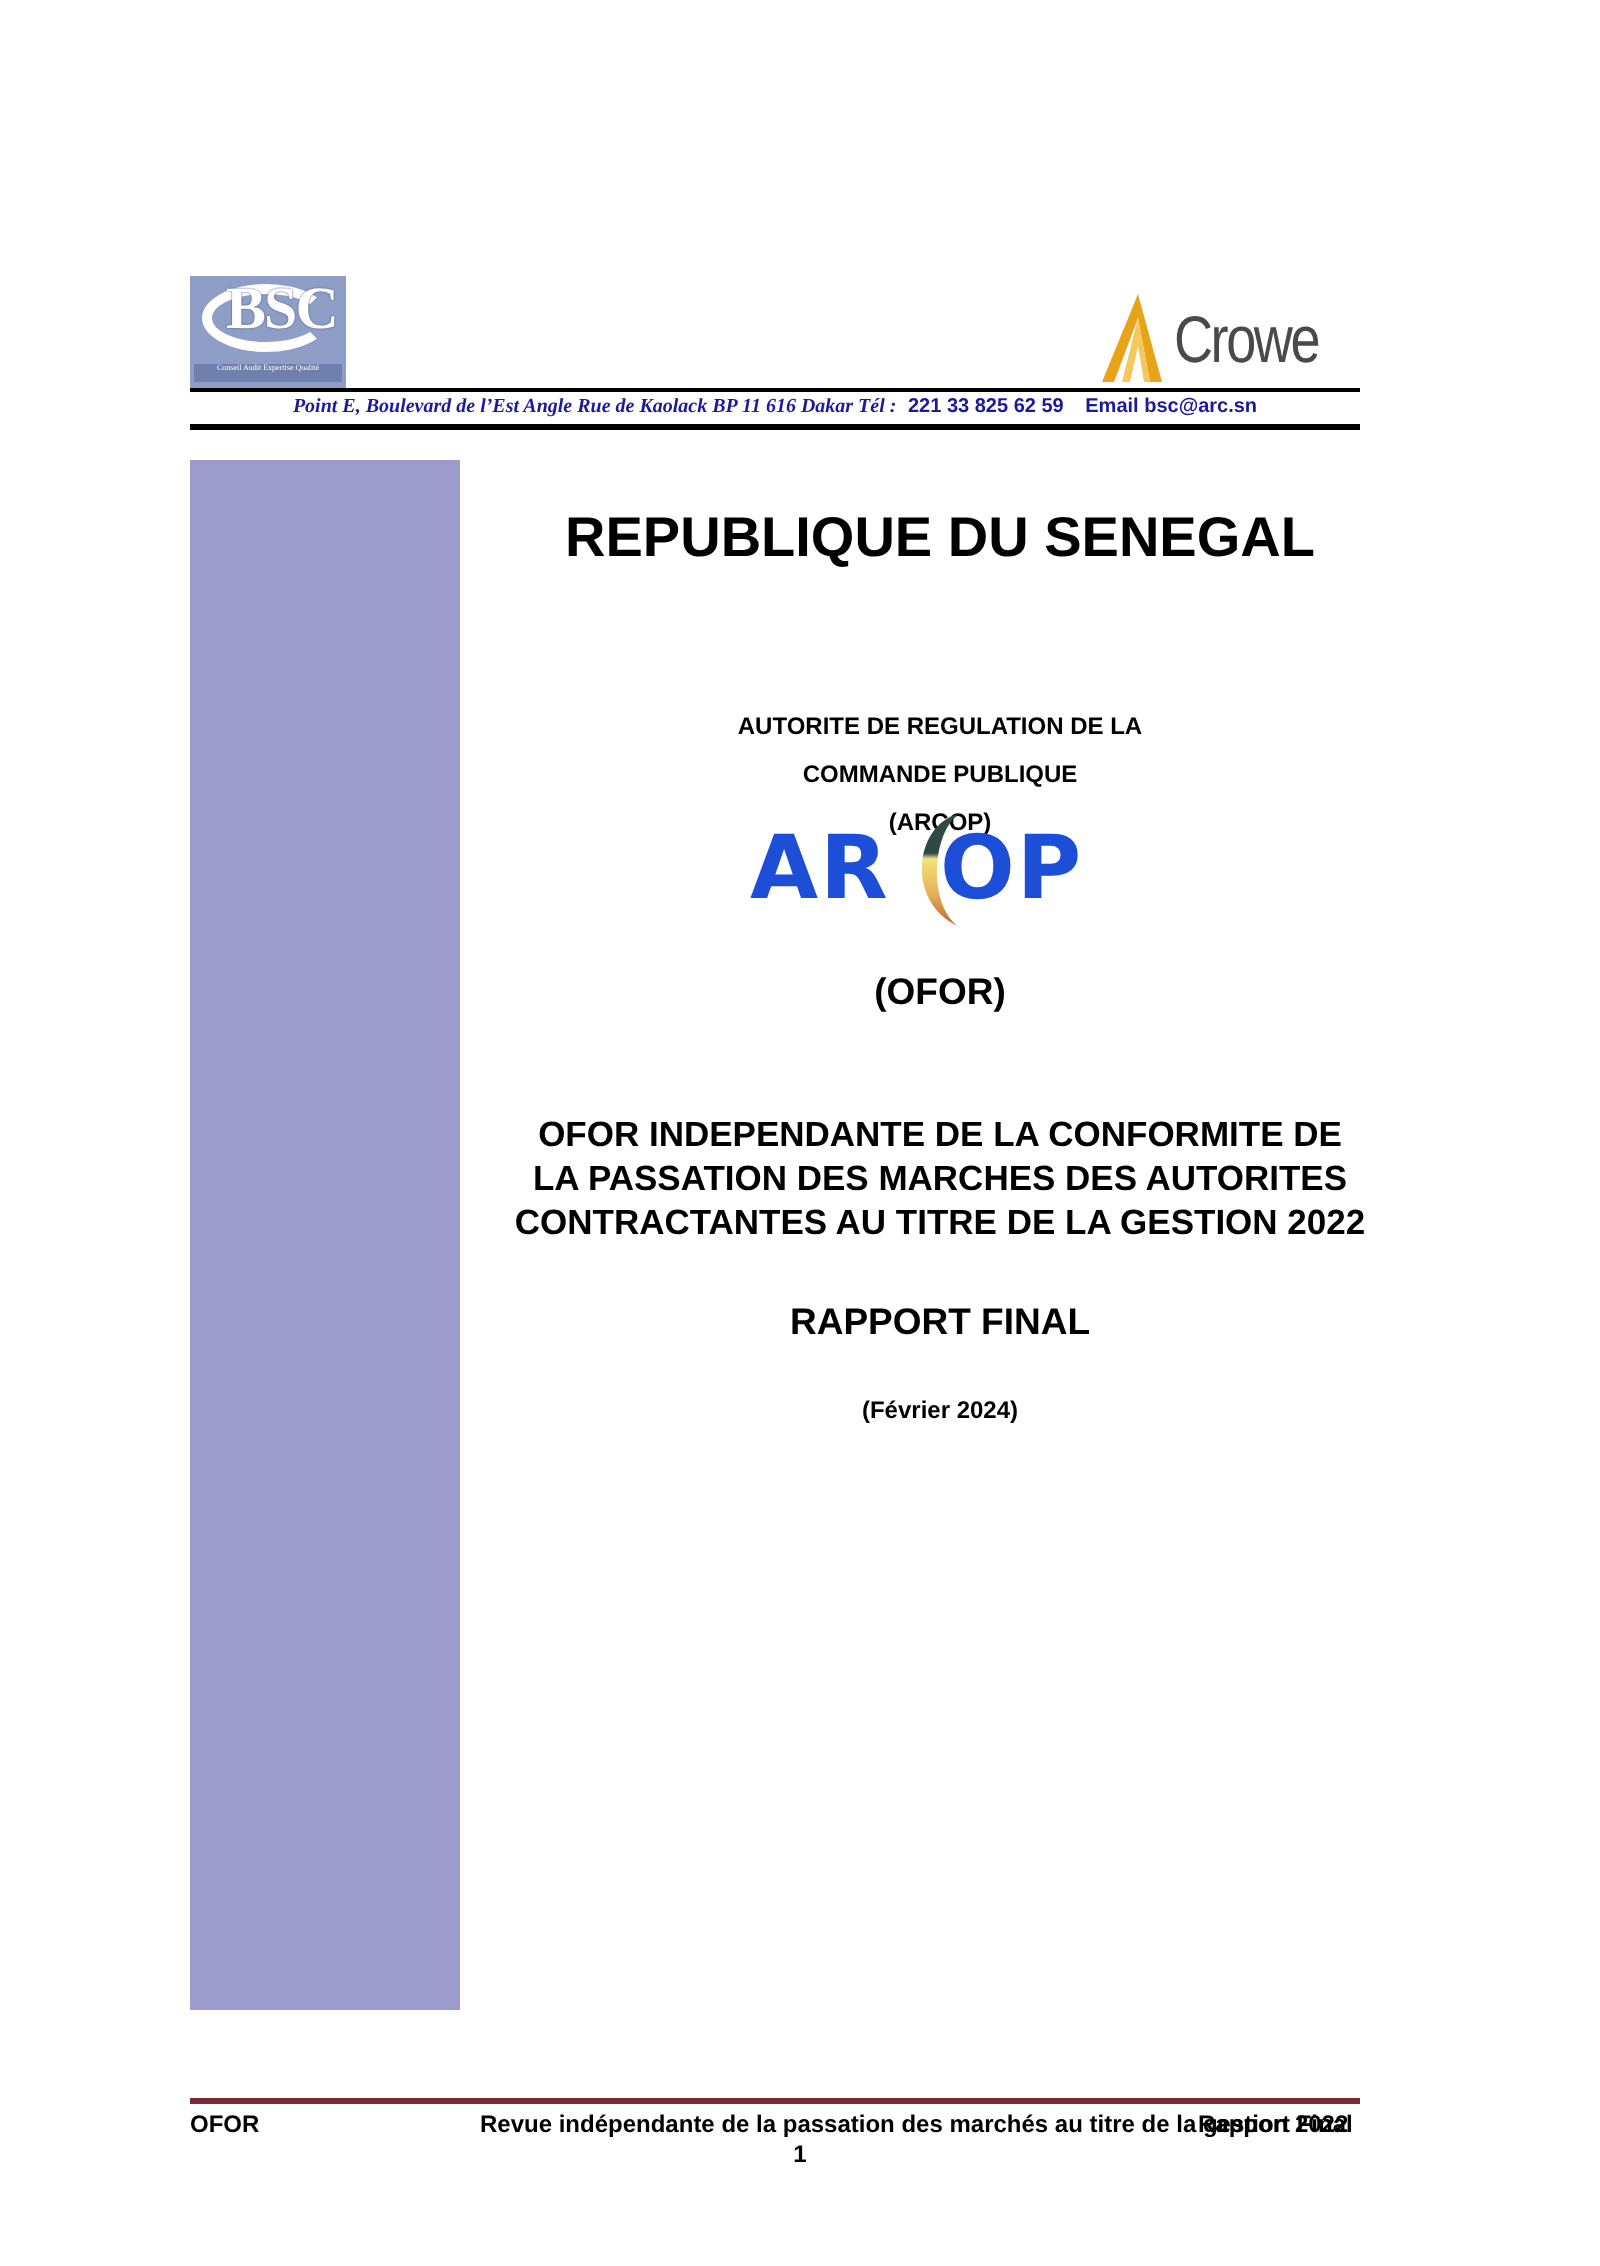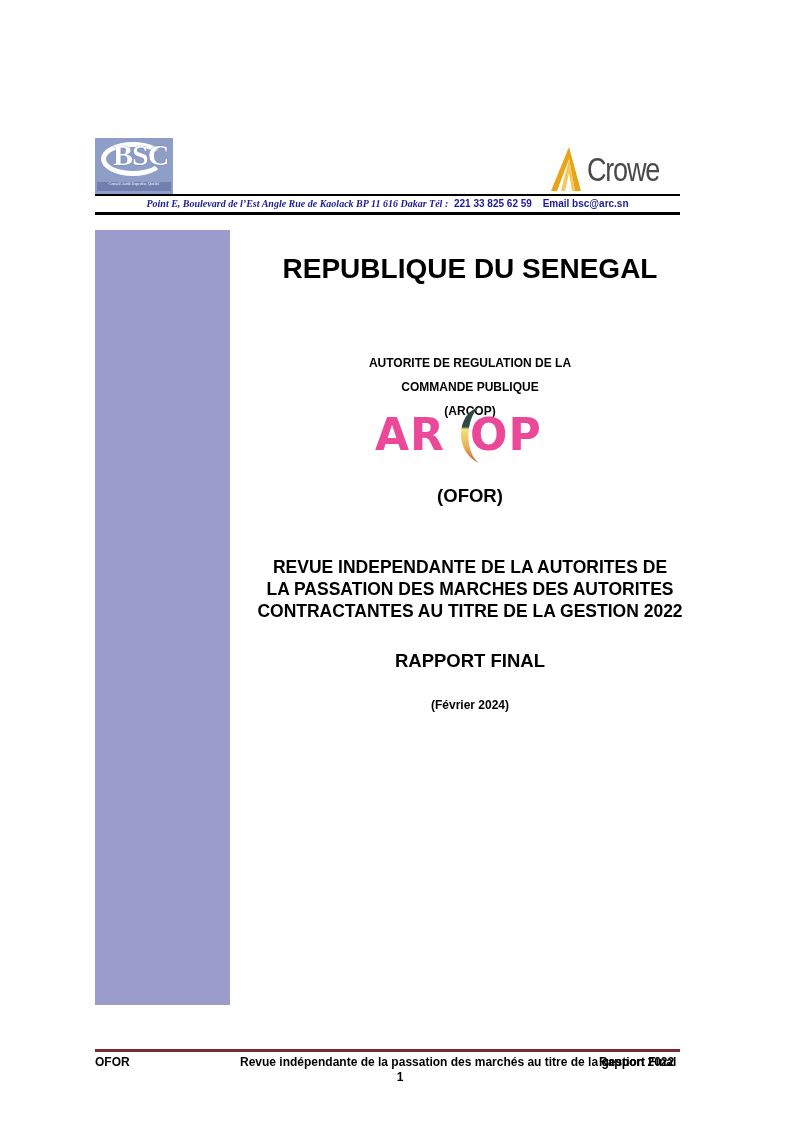--- a/index.html
+++ b/index.html
@@ -39,21 +39,21 @@
   .title-block { position: absolute; left: 230px; width: 480px; text-align: center; font-weight: bold; }
   .t-republic { top: 253px; font-size: 28px; }
   .t-arcop-name { top: 315px; font-size: 12px; line-height: 24px; margin-top: 36px; }
   .t-ofor-name { top: 484px; font-size: 18.5px; line-height: 24px; }
   .t-revue { top: 556px; font-size: 17.5px; line-height: 22px; }
   .t-rapport { top: 650px; font-size: 18.5px; }
   .t-date { top: 698px; font-size: 12px; }
 
   
   .arcop-logo { position: absolute; left: 375px; top: 405px; width: 175px; height: 60px; }
-  .arcop-logo .txt { position: absolute; top: 4px; font-size: 44px; font-weight: 900; color: #ec4899;
+  .arcop-logo .txt { position: absolute; top: 4px; font-size: 44px; font-weight: 900; color: #1d4ed8;
                      letter-spacing: 1px; font-family: "DejaVu Sans", sans-serif; }
   .arcop-logo .ar { left: 0px; }
   .arcop-logo .op { left: 95px; }
 
   
   .footer-line { position: absolute; left: 95px; top: 1049px; width: 585px; height: 3px; background: #7a2a30; }
   .footer-text { position: absolute; top: 1055px; font-size: 12px; font-weight: bold; white-space: nowrap; }
   .f-left { left: 95px; }
   .f-mid { left: 192px; font-weight: bold; padding-left: 48px; }
   .f-right { left: 599px; }
@@ -110,21 +110,21 @@
     <path d="M30,2 C8,8 4,46 30,58 C16,48 16,14 30,2 Z" fill="url(#cres)"></path>
   </svg>
   <span class="txt op">OP</span>
 </div>
 
 <div class="title-block t-ofor-name">
   <div>(OFOR)</div>
 </div>
 
 <div class="title-block t-revue">
-  <div>REVUE INDEPENDANTE DE LA AUTORITES DE</div>
+  <div>OFOR INDEPENDANTE DE LA CONFORMITE DE</div>
   <div>LA PASSATION DES MARCHES DES AUTORITES</div>
   <div>CONTRACTANTES AU TITRE DE LA GESTION  2022</div>
 </div>
 
 <div class="title-block t-rapport">RAPPORT FINAL</div>
 <div class="title-block t-date">(Février 2024)</div>
 
 <div class="footer-line"></div>
 <div class="footer-text f-left">OFOR</div>
 <div class="footer-text f-mid">Revue indépendante de la passation des marchés au titre de la gestion 2022</div>

